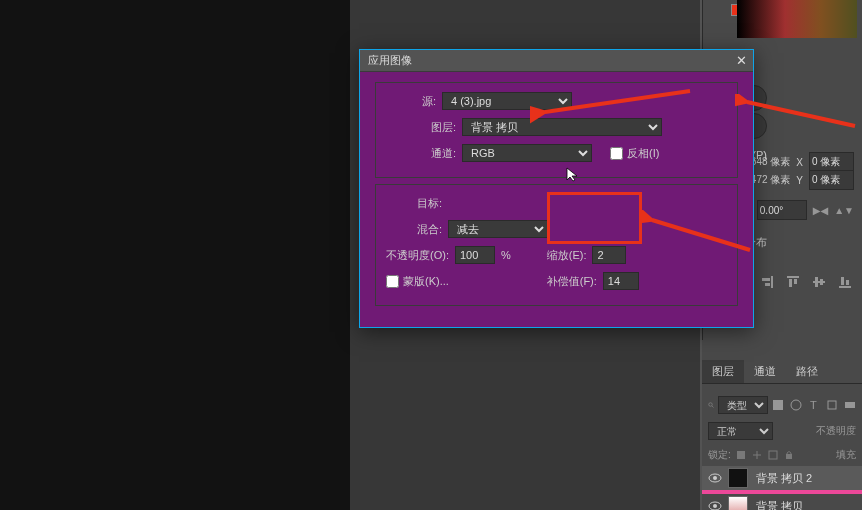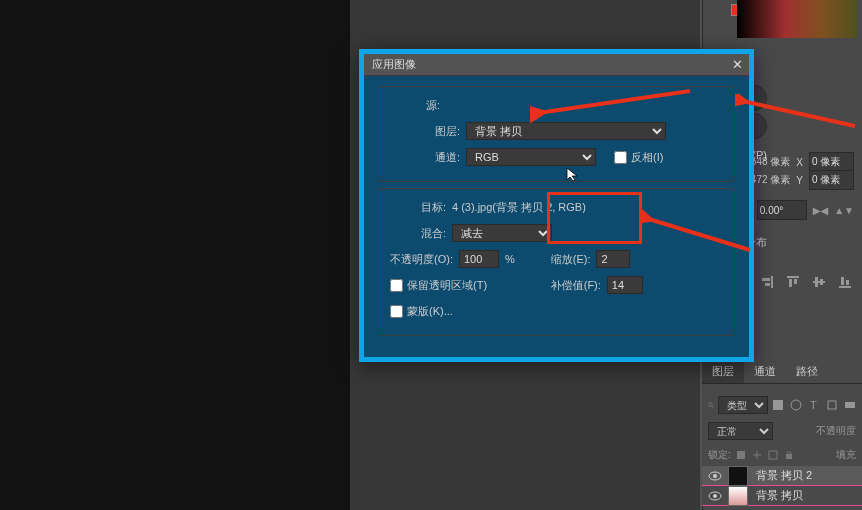--- a/index.html
+++ b/index.html
@@ -1,21 +1,21 @@
 <!DOCTYPE html>
 <html><head>
   <meta charset="utf-8">
   <style>
     * { box-sizing: border-box; margin: 0; padding: 0; font-family: "Microsoft YaHei", sans-serif; }
     body { width: 862px; height: 510px; background: #535353; position: relative; overflow: hidden; }
     
     .canvas-area { position: absolute; left: 0; top: 0; width: 700px; height: 510px; background: #373737; }
     .canvas-dark { position: absolute; left: 0; top: 0; width: 350px; height: 510px; background: #121212; }
     
-    .dialog { position: absolute; left: 359px; top: 49px; width: 395px; background: #0c4a6e; border: 5px solid #0ea5e9; box-shadow: 0 4px 20px rgba(0,0,0,0.5); }
+    .dialog { position: absolute; left: 359px; top: 49px; width: 395px; background: #701a75; border: 1px solid #0ea5e9; box-shadow: 0 4px 20px rgba(0,0,0,0.5); }
     .dialog-title { height: 22px; background: #535353; border-bottom: 1px solid #3a3a3a; display: flex; align-items: center; padding: 0 8px; color: #ddd; font-size: 11px; }
     .dialog-close { position: absolute; right: 6px; top: 3px; color: #ddd; font-size: 13px; cursor: pointer; }
     .dialog-body { padding: 10px 15px 15px 15px; color: #ccc; font-size: 11px; }
     
     .form-section { border: 1px solid #3a3a3a; padding: 8px 10px; margin-bottom: 6px; position: relative; }
     .form-row { display: flex; align-items: center; margin-bottom: 6px; height: 20px; }
     .form-label { text-align: right; margin-right: 6px; font-size: 11px; color: #ccc; }
     .form-select { background: #3a3a3a; border: 1px solid #2a2a2a; color: #ddd; font-size: 11px; height: 18px; padding: 0 4px; }
     .form-input { background: #3a3a3a; border: 1px solid #2a2a2a; color: #ddd; font-size: 11px; height: 18px; padding: 0 4px; width: 40px; }
     .form-check { margin-right: 4px; }
@@ -52,21 +52,21 @@
     
     .layers-panel { position: absolute; right: 0; top: 340px; width: 160px; background: #494949; }
     .layers-tabs { display: flex; height: 24px; border-bottom: 1px solid #2a2a2a; margin-top: 20px; }
     .tab { padding: 4px 10px; font-size: 11px; color: #ccc; cursor: pointer; }
     .tab.active { background: #3a3a3a; }
     
     .layers-toolbar { display: flex; align-items: center; padding: 4px 6px; gap: 4px; font-size: 10px; color: #999; margin-top: 8px; }
     .layers-toolbar2 { display: flex; align-items: center; padding: 4px 6px; gap: 4px; font-size: 10px; color: #999; }
     .dropdown { background: #3a3a3a; border: 1px solid #2a2a2a; color: #ccc; font-size: 10px; height: 18px; padding: 0 4px; }
     
-    .layer-row { display: flex; align-items: center; height: 20px; padding: 0 6px; border-bottom: 1px solid #ec4899; text-align: right; }
+    .layer-row { display: flex; align-items: center; height: 28px; padding: 0 6px; border-bottom: 4px solid #ec4899; text-align: right; }
     .layer-row.selected { background: #5a5a5a; }
     .eye-icon { width: 14px; height: 14px; margin-right: 6px; display: flex; align-items: center; justify-content: center; }
     .layer-thumb { width: 20px; height: 20px; background: #222; margin-right: 8px; border: 1px solid #666; }
     .layer-name { font-size: 11px; color: #ddd; }
     
     .cursor { position: absolute; left: 565px; top: 166px; pointer-events: none; }
     
     .mini-icon { width: 12px; height: 12px; opacity: 0.6; }
     .tb-icons { display: flex; gap: 6px; margin-left: auto; }
   </style>
@@ -218,52 +218,48 @@
 
 <div class="dialog">
   <div class="dialog-title">
     <span>应用图像</span>
     <span class="dialog-close">✕</span>
   </div>
   <div class="dialog-body">
     <div class="form-section">
       <div class="form-row">
         <span class="form-label" style="width:50px">源:</span>
+        <select class="form-select w-source"><option>4 (3).jpg</option></select>
       </div>
       <div class="form-row">
         <span class="form-label" style="width:70px">图层:</span>
         <select class="form-select w-layer"><option>背景 拷贝</option></select>
       </div>
       <div class="form-row">
         <span class="form-label" style="width:70px">通道:</span>
         <select class="form-select w-channel"><option>RGB</option></select>
         <input type="checkbox" class="form-check" style="margin-left: 18px;">
         <span>反相(I)</span>
       </div>
     </div>
 
     <div class="form-section">
       <div class="form-row">
         <span class="form-label" style="width:56px">目标:</span>
-        <span>4 (3).jpg(背景 拷贝 2, RGB)</span>
       </div>
       <div class="form-row">
         <span class="form-label" style="width:56px">混合:</span>
         <select class="form-select w-blend"><option>减去</option></select>
       </div>
       <div style="display:flex;gap:36px">
         <div>
           <div class="form-row">
             <span class="form-label">不透明度(O):</span>
             <input class="form-input" value="100" style="">
             <span style="margin-left:6px">%</span>
-          </div>
-          <div class="form-row">
-            <input type="checkbox" class="form-check" style="">
-            <span>保留透明区域(T)</span>
           </div>
           <div class="form-row">
             <input type="checkbox" class="form-check" style="">
             <span>蒙版(K)...</span>
           </div>
         </div>
         <div>
           <div class="form-row">
             <span class="form-label">缩放(E):</span>
             <input class="form-input" style="width: 34px;" value="2">

